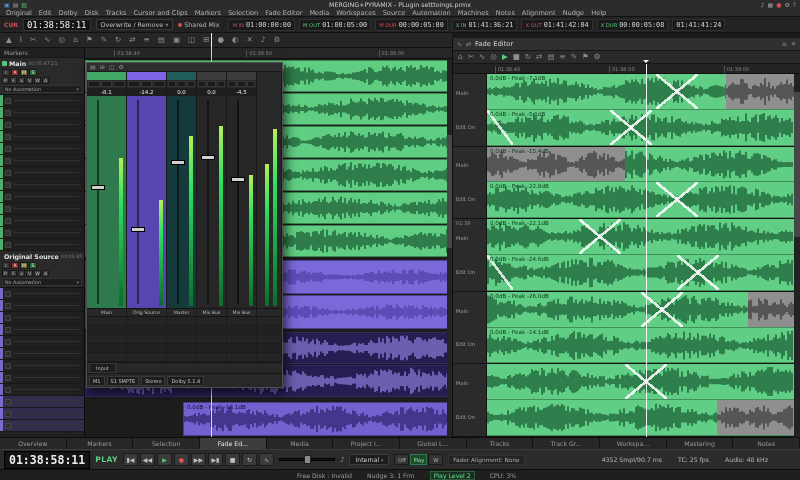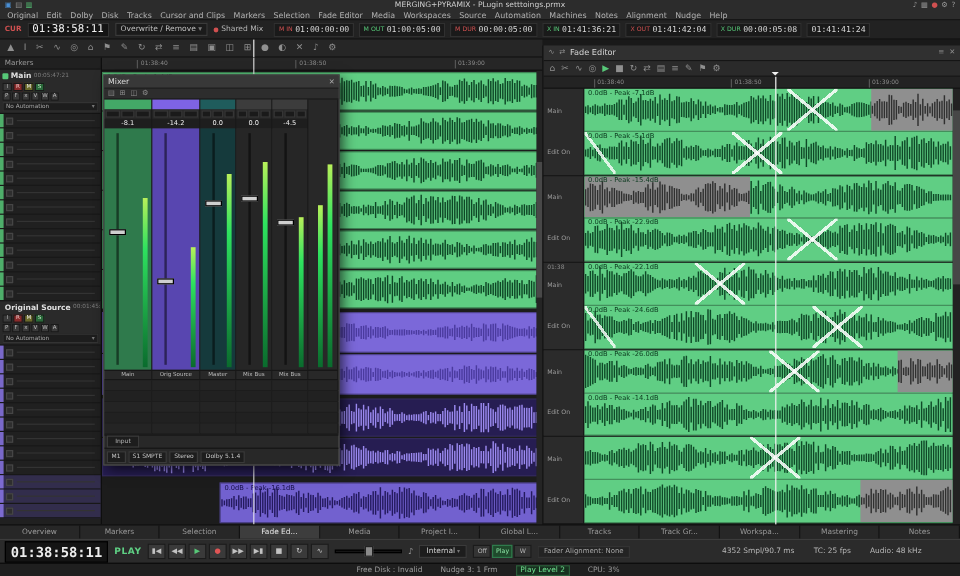--- a/index.html
+++ b/index.html
@@ -514,24 +514,20 @@
       <div class="wave" style="color: rgb(36, 26, 94);">
         <svg width="265" height="32" style="display:block">
           <path d="M1 13.0L1 19.0M3 14.0L3 18.0M5 13.1L5 18.9M7 12.8L7 19.2M9 12.2L9 19.8M11 10.4L11 21.6M13 13.3L13 18.7M15 9.7L15 22.3M17 11.9L17 20.1M19 10.7L19 21.3M21 10.8L21 21.2M23 12.4L23 19.6M25 12.3L25 19.7M27 8.2L27 23.8M29 7.4L29 24.6M31 9.9L31 22.1M33 4.3L33 27.7M35 7.4L35 24.6M37 6.5L37 25.5M39 3.8L39 28.2M41 10.3L41 21.7M43 7.4L43 24.6M45 4.1L45 27.9M47 4.0L47 28.0M49 9.5L49 22.5M51 10.2L51 21.8M53 10.9L53 21.1M55 8.9L55 23.1M57 9.5L57 22.5M59 9.7L59 22.3M61 10.6L61 21.4M63 7.2L63 24.8M65 5.9L65 26.1M67 11.1L67 20.9M69 8.3L69 23.7M71 12.0L71 20.0M73 7.6L73 24.4M75 9.2L75 22.8M77 9.5L77 22.5M79 11.4L79 20.6M81 7.6L81 24.4M83 10.1L83 21.9M85 12.4L85 19.6M87 12.3L87 19.7M89 11.1L89 20.9M91 14.0L91 18.0M93 11.4L93 20.6M95 13.9L95 18.1M97 14.6L97 17.4M99 13.5L99 18.5M101 12.1L101 19.9M103 11.1L103 20.9M105 10.2L105 21.8M107 11.8L107 20.2M109 10.3L109 21.7M111 8.0L111 24.0M113 8.5L113 23.5M115 7.1L115 24.9M117 12.5L117 19.5M119 10.5L119 21.5M121 11.2L121 20.8M123 8.8L123 23.2M125 9.6L125 22.4M127 6.3L127 25.7M129 6.1L129 25.9M131 9.3L131 22.7M133 3.0L133 29.0M135 10.2L135 21.8M137 6.2L137 25.8M139 7.3L139 24.7M141 9.3L141 22.7M143 5.2L143 26.8M145 6.9L145 25.1M147 8.1L147 23.9M149 2.8L149 29.2M151 6.8L151 25.2M153 3.2L153 28.8M155 4.2L155 27.8M157 3.6L157 28.4M159 8.0L159 24.0M161 5.7L161 26.3M163 10.0L163 22.0M165 10.2L165 21.8M167 11.2L167 20.8M169 7.3L169 24.7M171 7.9L171 24.1M173 10.7L173 21.3M175 13.1L175 18.9M177 11.1L177 20.9M179 9.6L179 22.4M181 12.7L181 19.3M183 11.6L183 20.4M185 14.0L185 18.0M187 14.4L187 17.6M189 12.8L189 19.2M191 13.5L191 18.5M193 12.0L193 20.0M195 12.6L195 19.4M197 13.0L197 19.0M199 10.2L199 21.8M201 9.5L201 22.5M203 8.0L203 24.0M205 9.9L205 22.1M207 10.4L207 21.6M209 11.8L209 20.2M211 9.2L211 22.8M213 7.8L213 24.2M215 11.8L215 20.2M217 4.3L217 27.7M219 4.6L219 27.4M221 10.6L221 21.4M223 7.3L223 24.7M225 5.8L225 26.2M227 4.2L227 27.8M229 7.5L229 24.5M231 8.6L231 23.4M233 6.3L233 25.7M235 9.5L235 22.5M237 9.0L237 23.0M239 4.8L239 27.2M241 9.5L241 22.5M243 3.5L243 28.5M245 4.9L245 27.1M247 4.2L247 27.8M249 5.8L249 26.2M251 11.1L251 20.9M253 7.1L253 24.9M255 11.5L255 20.5M257 11.6L257 20.4M259 6.4L259 25.6M261 10.0L261 22.0M263 11.5L263 20.5" stroke="currentColor" stroke-width="1.2" fill="none"></path>
         </svg>
       </div>
       <div class="clabel" style="color: rgb(23, 16, 74);">0.0dB - Peak -16.1dB</div>
     </div>
   </div>
 
 <div id="mixer">
-  <div id="mtitle">
-    <span class="mt">Mixer</span>
-    <span class="mclose">✕</span>
-  </div>
   <div id="mixer-tools">
       <div class="ticon sm">▤</div>
       <div class="ticon sm">⊞</div>
       <div class="ticon sm">◫</div>
       <div class="ticon sm">⚙</div>
     </div>
   <div id="strips">
       <div class="strip green" style="width: 40px;">
         <div class="shead"></div>
         <div class="schips">

